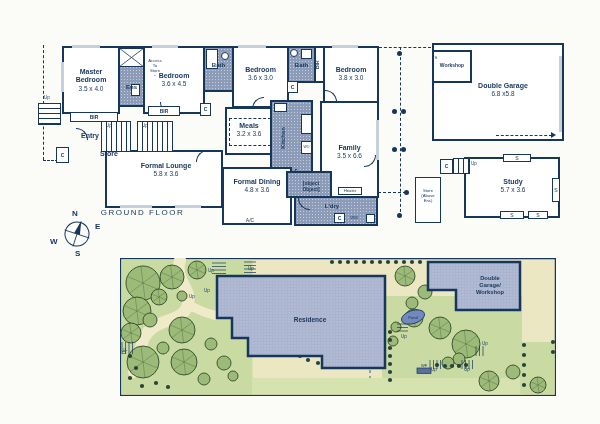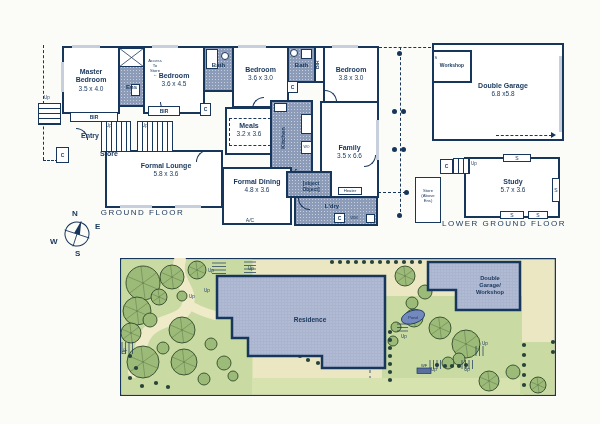--- a/index.html
+++ b/index.html
@@ -246,21 +246,20 @@
     </div>
   <div class="cbox" style="left:552px;top:178px;width:8px;height:24px;font-weight:normal">
       <span>S</span>
     </div>
   <div class="cbox" style="left:500px;top:211px;width:24px;height:8px;font-weight:normal">
       <span>S</span>
     </div>
   <div class="cbox" style="left:528px;top:211px;width:20px;height:8px;font-weight:normal">
       <span>S</span>
     </div>
-  <div class="floorlbl" style="left:438px;top:220px;width:132px"><span>LOWER GROUND FLOOR</span></div>
 
   <svg class="abs" style="left:48px;top:206px" width="62" height="52">
     <g transform="rotate(18 29 28)">
       <circle cx="29" cy="28" r="12" fill="none" stroke="#17365c" stroke-width="1"></circle>
       <line x1="29" y1="15" x2="29" y2="41" stroke="#17365c" stroke-width="0.8"></line>
       <line x1="16" y1="28" x2="42" y2="28" stroke="#17365c" stroke-width="0.8"></line>
       <polygon points="29,14 26,28 32,28" fill="#17365c"></polygon>
     </g>
     <text x="24" y="10" font-size="8" font-weight="bold">N</text>
     <text x="47" y="23" font-size="8" font-weight="bold">E</text>

